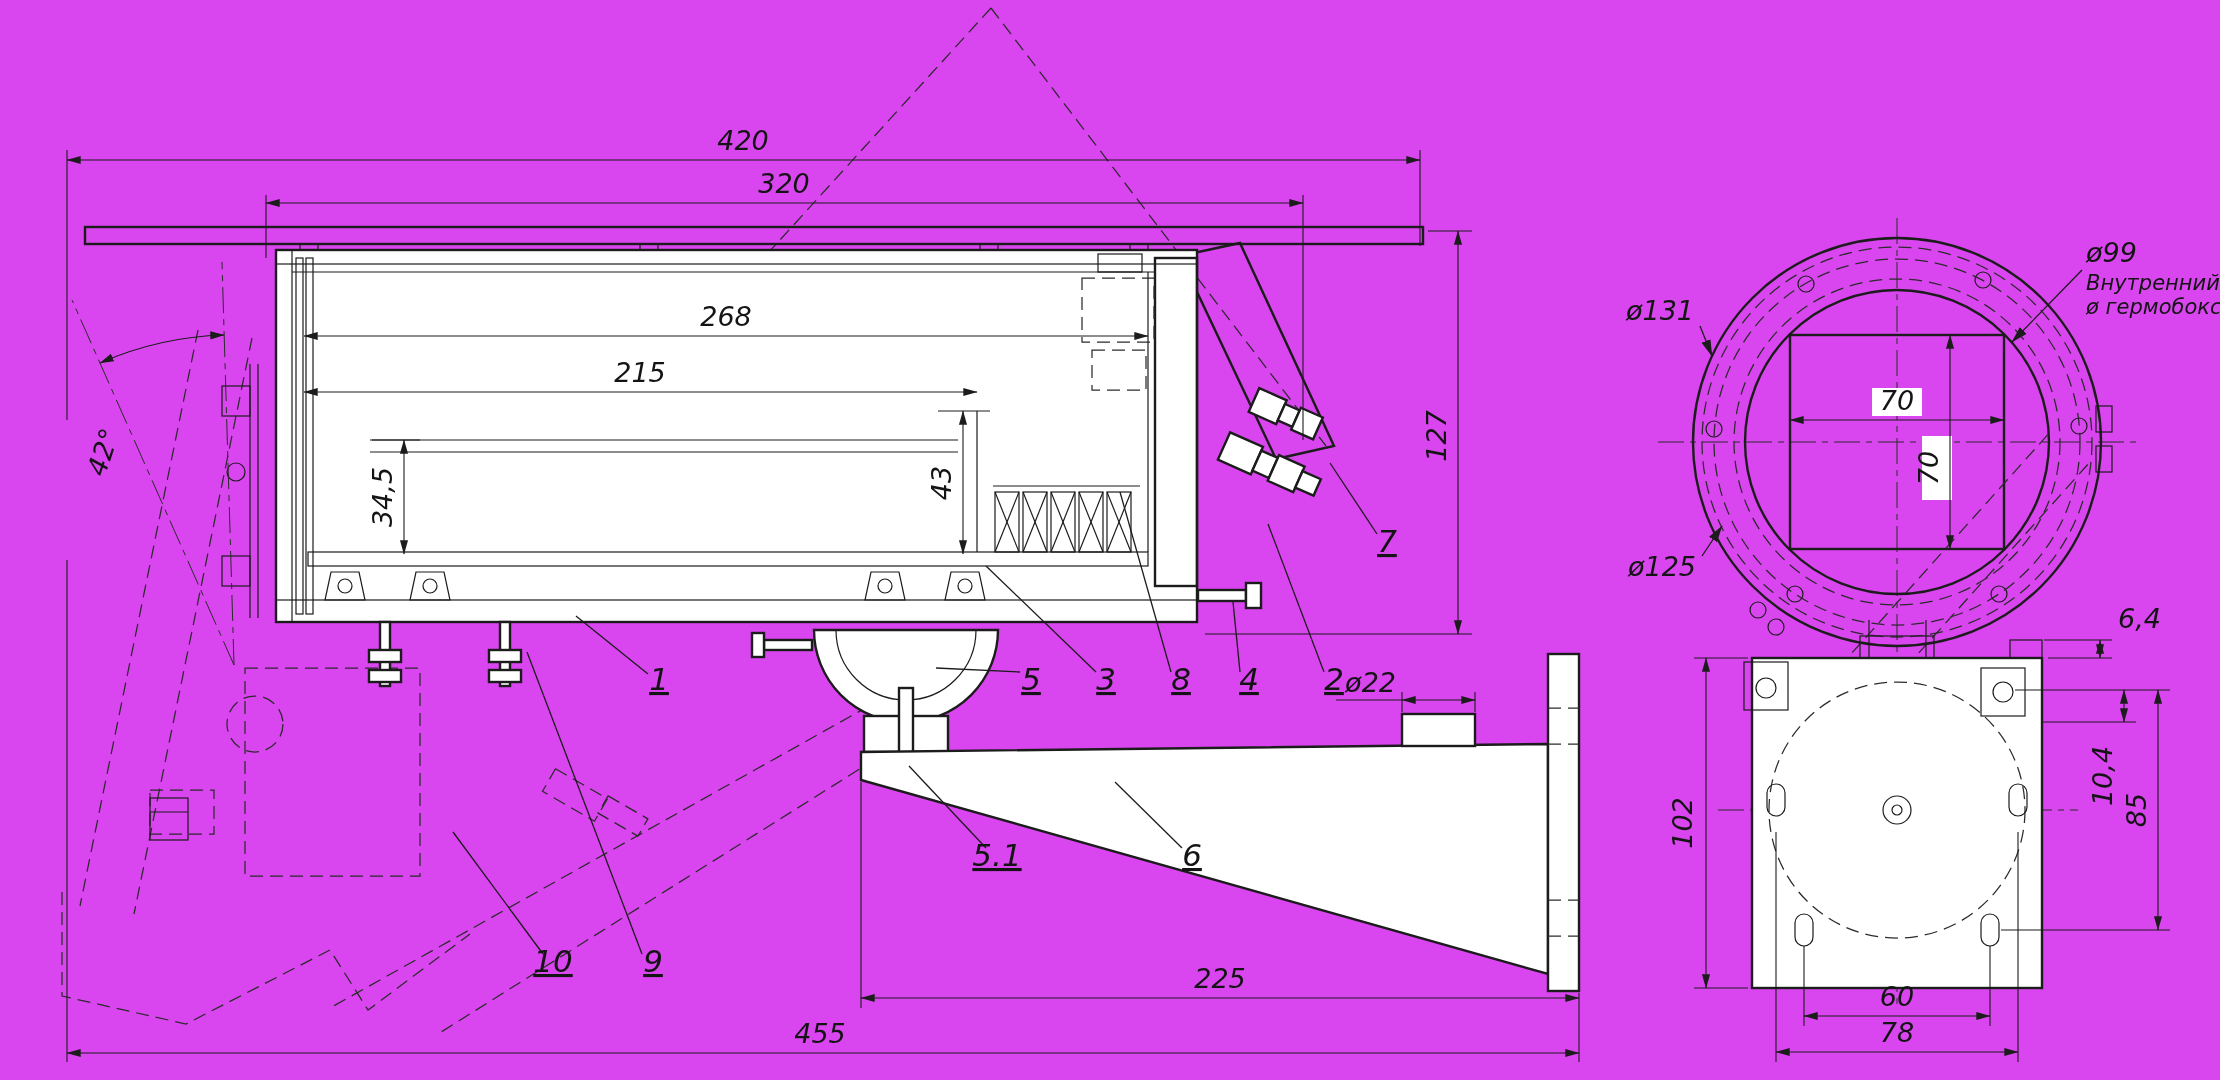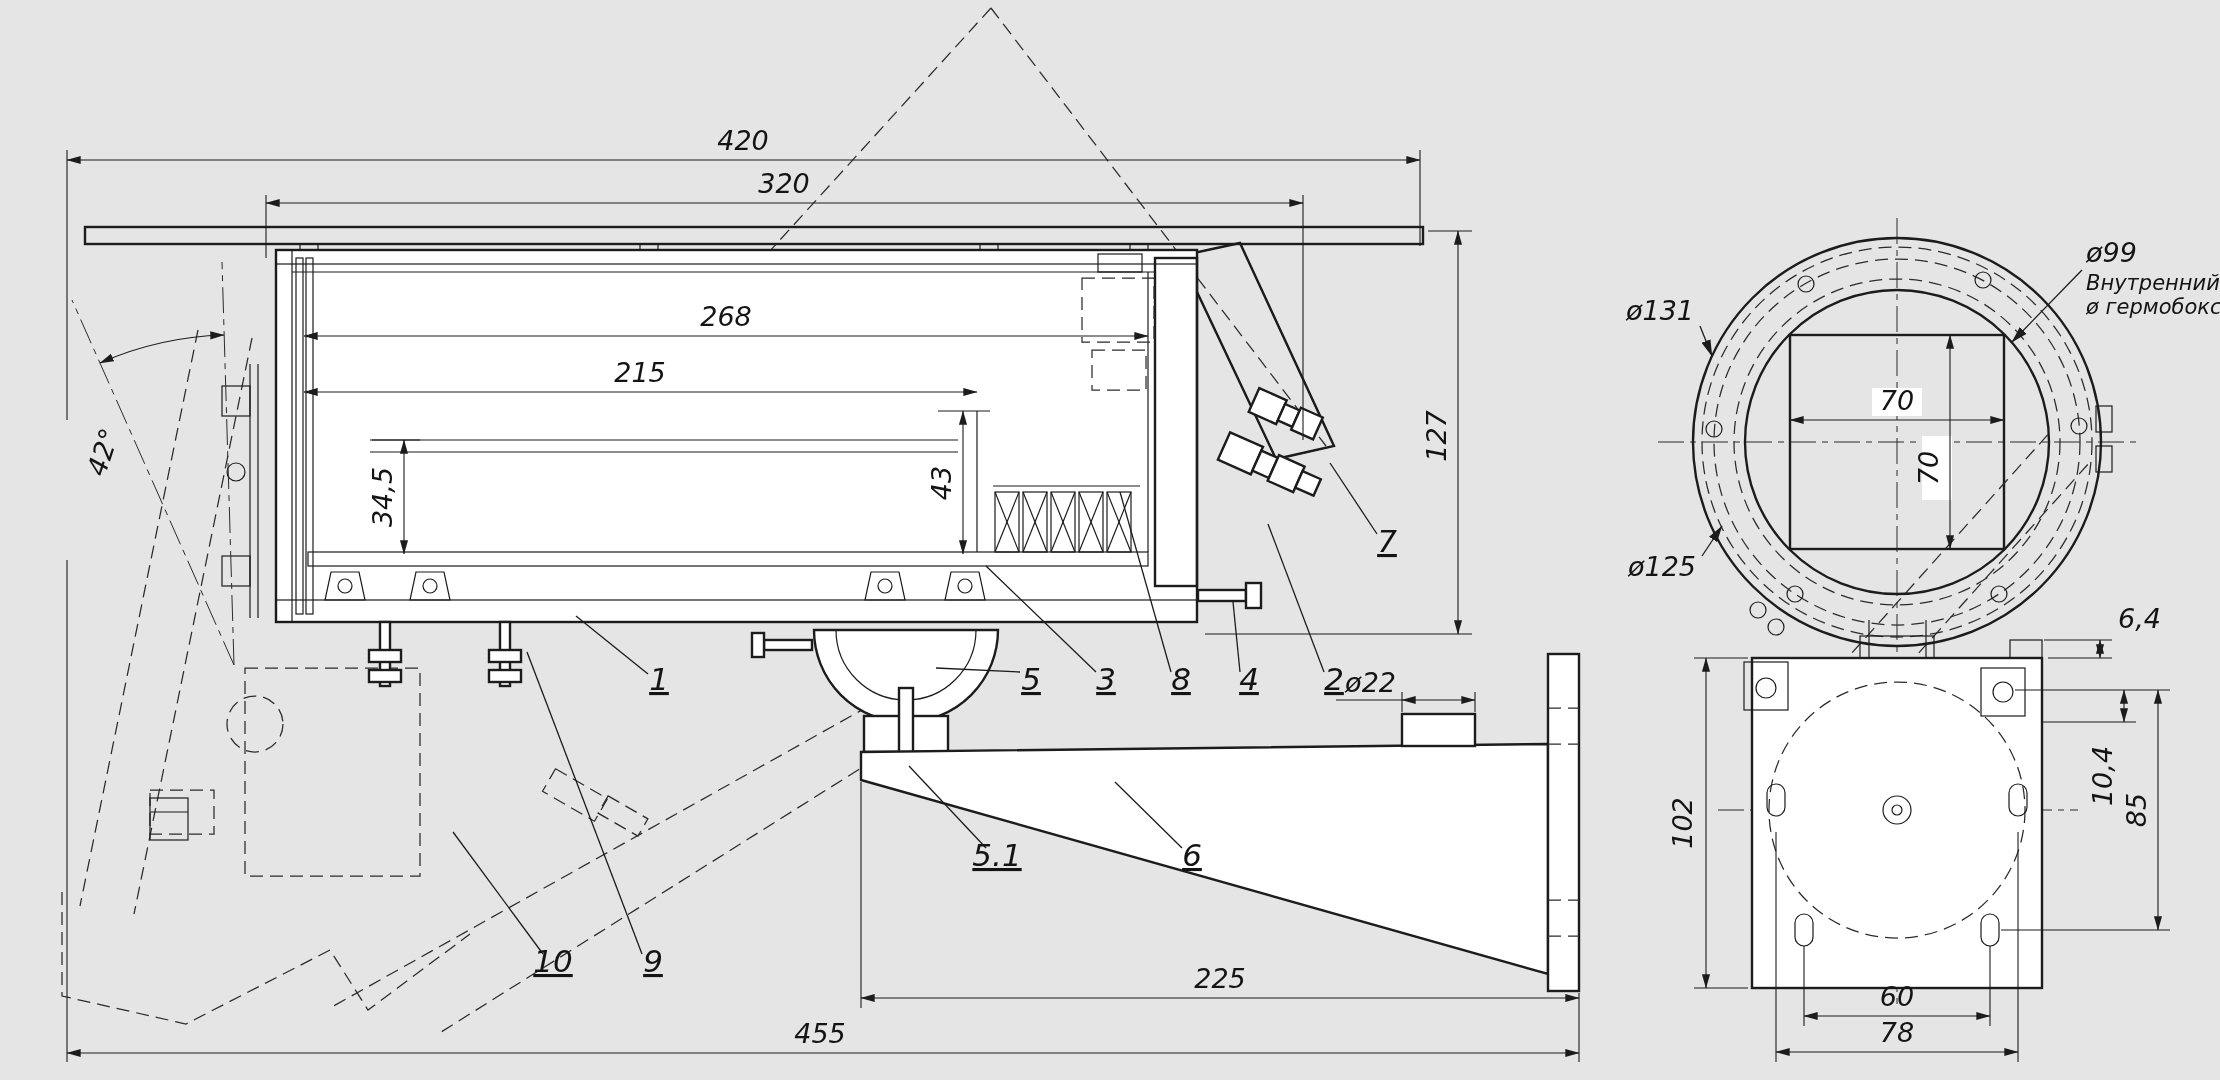--- a/index.html
+++ b/index.html
@@ -1,16 +1,16 @@
 <!DOCTYPE html>
 <html><head>
 <meta charset="utf-8">
 <style>
   html,body { margin:0; padding:0; background:#ffffff; }
-  .stage { width:2220px; height:1080px; background:#e5e5e5; position:relative; overflow:hidden; }
+  .stage { width:2220px; height:1080px; background:#d946ef; position:relative; overflow:hidden; }
   svg { display:block; }
   
   .ol   { fill:none;    stroke:#1c1c1c; stroke-width:2.4; }
   .olf  { fill:#ffffff; stroke:#1c1c1c; stroke-width:2.4; }
   .thin { fill:none;    stroke:#1c1c1c; stroke-width:1.2; }
   .diml { fill:none;    stroke:#1c1c1c; stroke-width:1.1; }
   .lead { fill:none;    stroke:#1c1c1c; stroke-width:1.3; }
   .dash { fill:none;    stroke:#2b2b2b; stroke-width:1.25; stroke-dasharray:13 7; }
   .cline{ fill:none;    stroke:#2b2b2b; stroke-width:1;   stroke-dasharray:26 6 6 6; }
   text  { font-family:"DejaVu Sans","Liberation Sans",sans-serif; font-style:italic; fill:#141414; }

